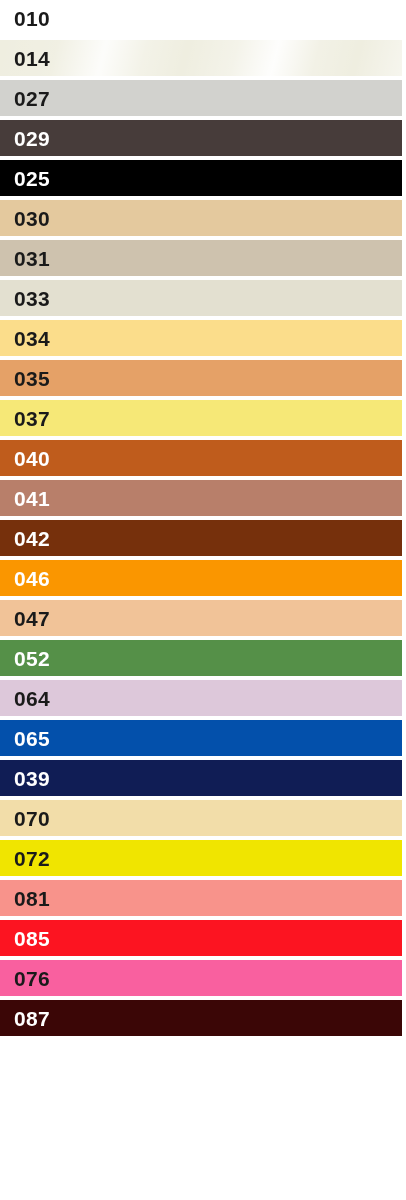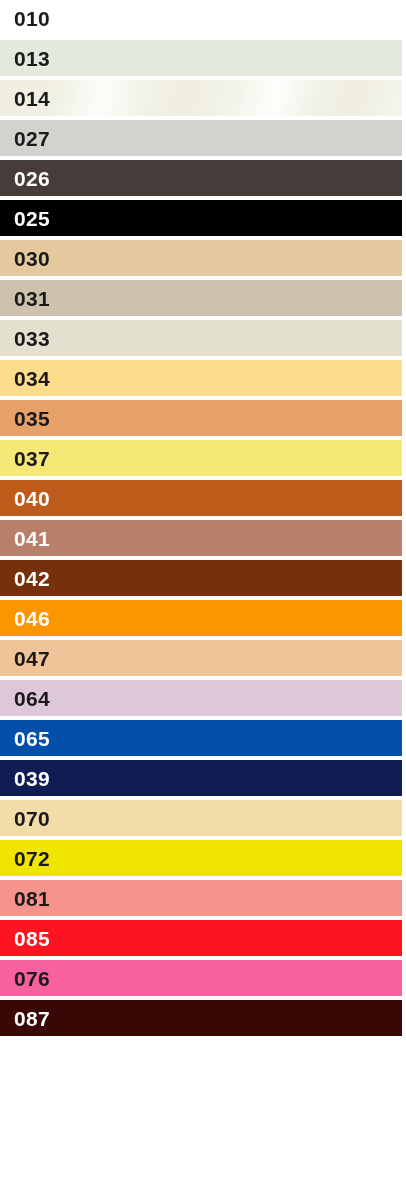--- a/index.html
+++ b/index.html
@@ -81,34 +81,30 @@
 </style>
 </head>
 <body>
 
 <div id="swatch-chart">
     <div class="swatch-row">
       <div class="swatch-fill" style="background: rgb(255, 255, 255);"></div>
       <span class="swatch-label dark-text">010</span>
     </div>
     <div class="swatch-row">
-      <div class="swatch-fill" style="background: rgb(227, 233, 220);"></div>
-      <span class="swatch-label dark-text">013</span>
-    </div>
-    <div class="swatch-row">
       <div class="swatch-fill sheen" style="background: rgb(239, 238, 224);"></div>
       <span class="swatch-label dark-text">014</span>
     </div>
     <div class="swatch-row">
       <div class="swatch-fill" style="background: rgb(210, 210, 206);"></div>
       <span class="swatch-label dark-text">027</span>
     </div>
     <div class="swatch-row">
       <div class="swatch-fill" style="background: rgb(71, 60, 58);"></div>
-      <span class="swatch-label light-text">026</span>
+      <span class="swatch-label light-text">029</span>
     </div>
     <div class="swatch-row">
       <div class="swatch-fill" style="background: rgb(0, 0, 0);"></div>
       <span class="swatch-label light-text">025</span>
     </div>
     <div class="swatch-row">
       <div class="swatch-fill" style="background: rgb(228, 201, 158);"></div>
       <span class="swatch-label dark-text">030</span>
     </div>
     <div class="swatch-row">
@@ -145,20 +141,24 @@
     </div>
     <div class="swatch-row">
       <div class="swatch-fill" style="background: rgb(250, 150, 0);"></div>
       <span class="swatch-label light-text">046</span>
     </div>
     <div class="swatch-row">
       <div class="swatch-fill" style="background: rgb(241, 195, 152);"></div>
       <span class="swatch-label dark-text">047</span>
     </div>
     <div class="swatch-row">
+      <div class="swatch-fill" style="background: rgb(85, 144, 72);"></div>
+      <span class="swatch-label light-text">052</span>
+    </div>
+    <div class="swatch-row">
       <div class="swatch-fill" style="background: rgb(221, 200, 218);"></div>
       <span class="swatch-label dark-text">064</span>
     </div>
     <div class="swatch-row">
       <div class="swatch-fill" style="background: rgb(3, 80, 171);"></div>
       <span class="swatch-label light-text">065</span>
     </div>
     <div class="swatch-row">
       <div class="swatch-fill" style="background: rgb(16, 29, 85);"></div>
       <span class="swatch-label light-text">039</span>

